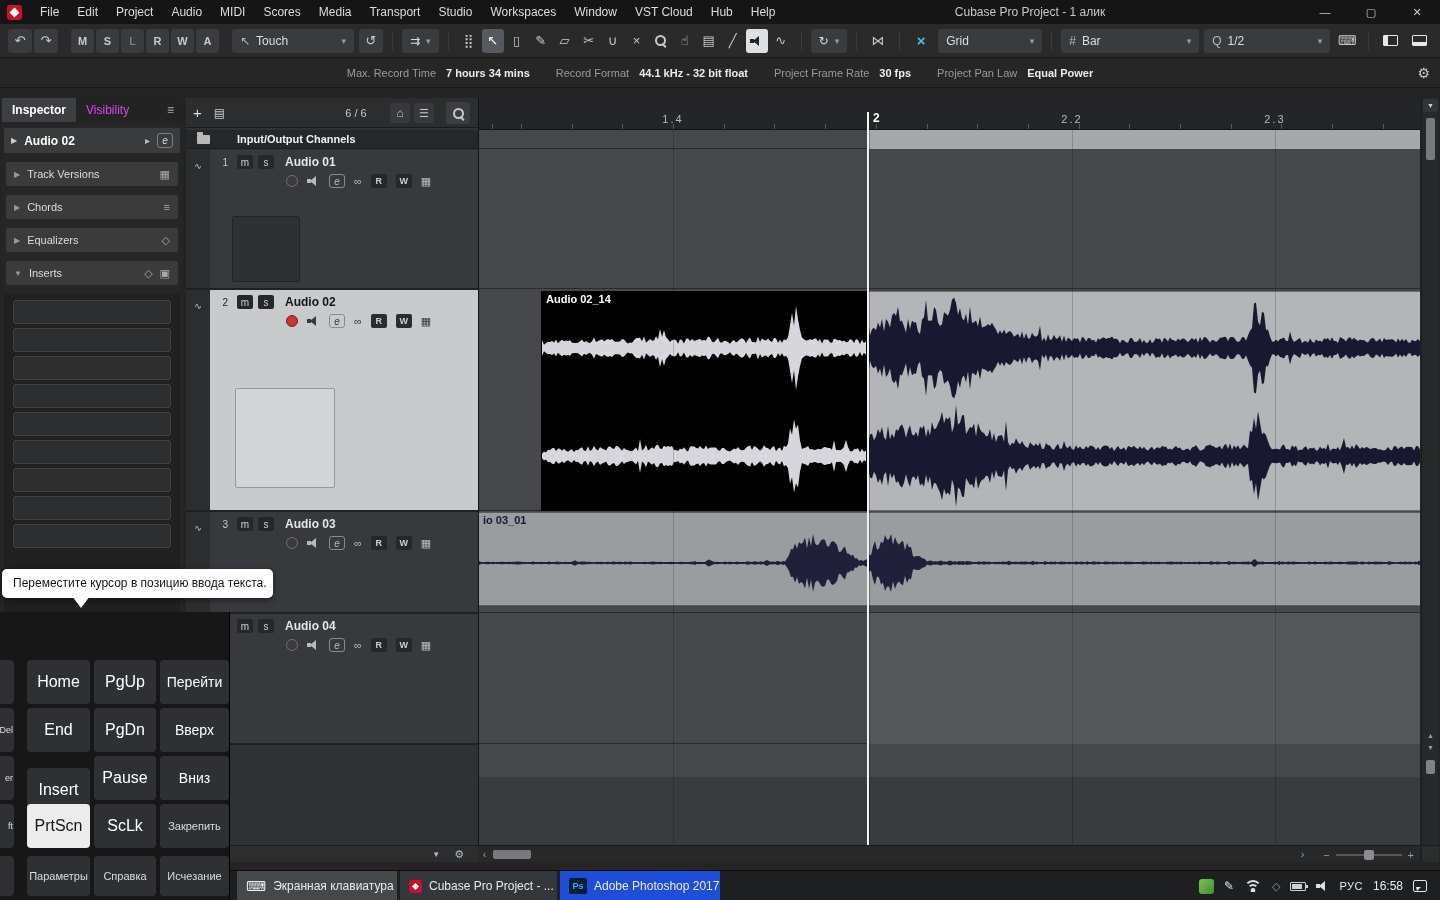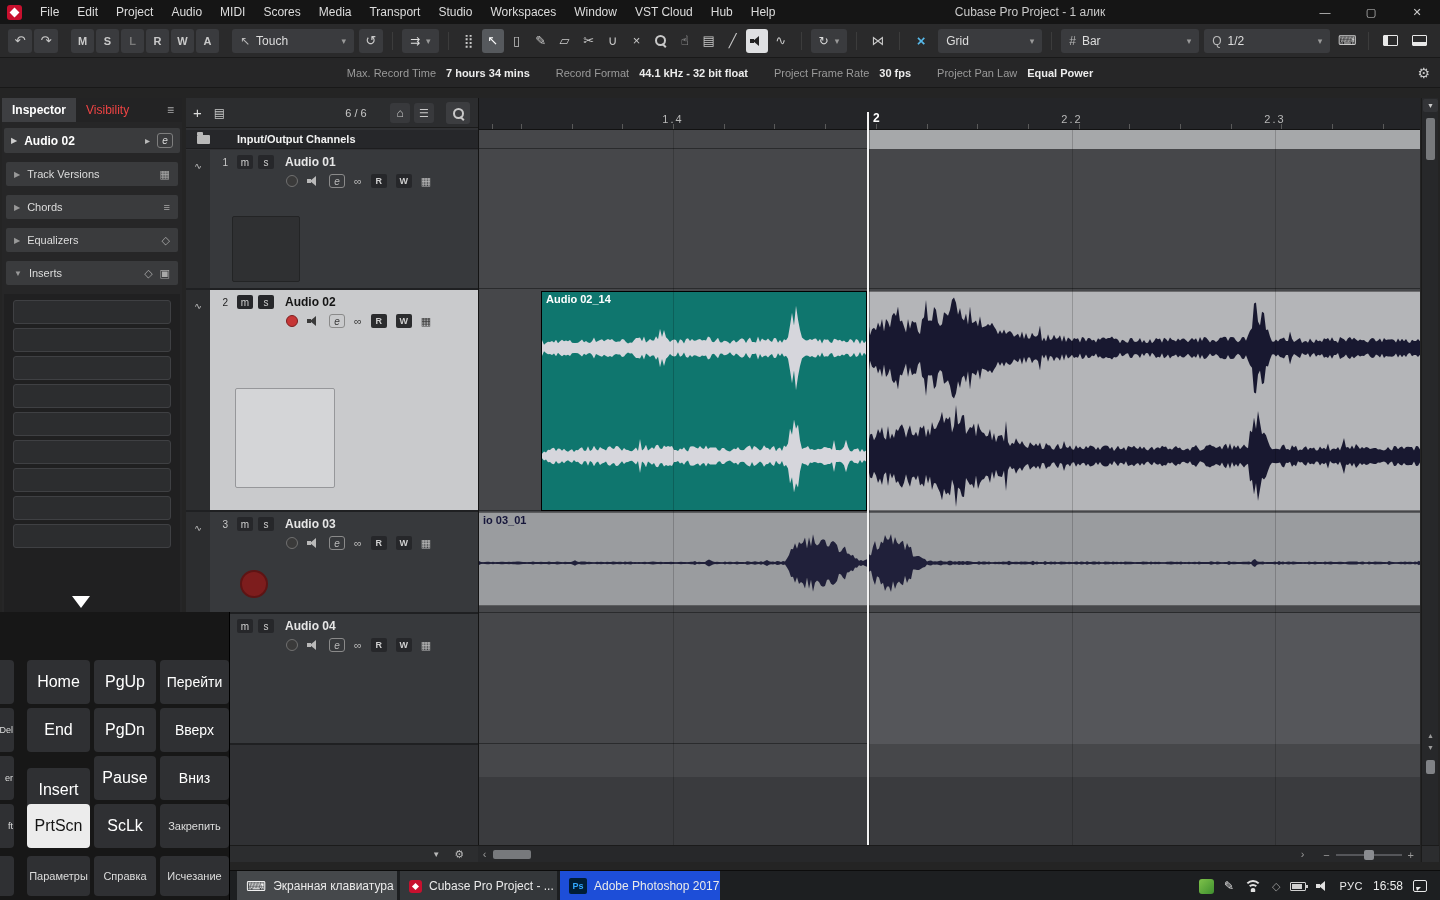--- a/index.html
+++ b/index.html
@@ -55,21 +55,21 @@
 
 .infoline{position:absolute;left:0;top:58px;width:1440px;height:30px;background:#262627;border-bottom:1px solid #181818;display:flex;align-items:center;justify-content:center;gap:26px;z-index:28}
 .info-pair{display:flex;align-items:center;gap:10px;font-size:11px;white-space:nowrap}
 .il-label{color:#9a9a9a}
 .il-value{color:#ececec;font-weight:bold}
 .info-gear{position:absolute;right:10px;top:7px;font-size:14px;color:#c9c9c9}
 
 
 .inspector{position:absolute;left:2px;top:98px;width:180px;height:747px;background:#262627;z-index:5}
 .insp-tabs{position:absolute;left:0;top:0;width:180px;height:24px;display:flex;align-items:center;background:#232324}
-.tab{height:24px;line-height:24px;padding:0 10px;font-size:12px;color:#ef4444}
+.tab{height:24px;line-height:24px;padding:0 10px;font-size:12px;color:#d946ef}
 .tab.sel{background:#3e3f42;color:#fff;font-weight:bold}
 .tab-menu{margin-left:auto;padding-right:8px;color:#aaa;font-size:12px}
 .insp-track{position:absolute;left:2px;top:30px;width:176px;height:25px;background:#3a3b3d;border-radius:2px;display:flex;align-items:center;gap:7px;padding:0 7px}
 .xarrow{color:#cfcfcf;font-size:8px}
 .insp-name{color:#fff;font-size:12px;font-weight:bold;flex:1}
 .mini{color:#bbb;font-size:10px}
 .ebox{width:16px;height:15px;border:1px solid #7e7e7e;border-radius:3px;color:#d9d9d9;font-size:10px;font-style:italic;display:inline-flex;align-items:center;justify-content:center;flex:none}
 .insp-sec{position:absolute;left:4px;width:172px;height:24px;background:#3a3b3d;border-radius:2px;display:flex;align-items:center;gap:7px;padding:0 8px;font-size:11px;color:#ddd}
 .insp-sec .secarrow{color:#999;font-size:8px}
 .insp-sec .secname{flex:1;white-space:nowrap}
@@ -120,21 +120,21 @@
 .ruler .ticks{position:absolute;left:0;bottom:0;width:942px;height:5px;background:repeating-linear-gradient(90deg,#5a5a5a 0 1px,transparent 1px 50.7px);background-position:42px 0}
 .rmark{position:absolute;bottom:4px;transform:translateX(-50%);font-size:11px;color:#b9b9b9;letter-spacing:2px;white-space:nowrap}
 .rmark.major{transform:none;color:#fff;font-weight:bold;font-size:12px;letter-spacing:1px}
 .lanes{position:absolute;left:0;top:32px;width:942px;height:732px}
 .lane{position:absolute;left:0;width:942px;border-bottom:1px solid #2a2b2d}
 .lane-light-right{position:absolute;background:#a6a8aa}
 .lane-dim-right{position:absolute;background:#55565a}
 .below{position:absolute;left:0;top:647px;width:942px;height:85px;background:#3a3b3e}
 .event{position:absolute;border:1px solid rgba(0,0,0,.4);overflow:hidden}
 .event .ename{position:absolute;left:4px;top:1px;font-size:11px;font-weight:bold;z-index:3}
-.ev-dark{background:#0f766e}.ev-dark .ename{color:#fff}
+.ev-dark{background:#000000}.ev-dark .ename{color:#fff}
 .ev-light{background:#b4b5b8}.ev-light .ename{color:#10102a}
 .ev-gray{background:#9a9c9f}.ev-gray .ename{color:#16163a}
 .chline{position:absolute;left:0;width:100%;height:1px;background:rgba(0,0,0,.16)}
 .gridline{position:absolute;top:14px;bottom:0;width:1px;background:rgba(0,0,0,.18);z-index:4}
 .gridline.bar{background:rgba(0,0,0,.28)}
 .cursor{position:absolute;top:14px;bottom:0;width:2px;background:#f2f2f2;z-index:6}
 .event svg{position:absolute;left:0;top:0;z-index:2}
 
 
 .vscroll{position:absolute;left:1421px;top:98px;width:17px;height:764px;background:#27282a;border-left:1px solid #1b1b1b;z-index:4}
@@ -552,20 +552,21 @@
     <div class="hs-zoom">
       <span>−</span>
       <span class="hs-ztrack">
           <span class="hs-zthumb"></span>
         </span>
       <span>+</span>
     </div>
   </div>
 
   <div class="reddot"></div>
+  <div class="tooltip">Переместите курсор в позицию ввода текста.</div>
   <div class="tooltip-tail"></div>
 
   <div class="osk">
     <div class="okey edge" style="top:48px"></div>
     <div class="okey c1" style="top:48px">Home</div>
     <div class="okey c2" style="top:48px">PgUp</div>
     <div class="okey c3 nav" style="top:48px">Перейти</div>
 
     <div class="okey edge" style="top:96px">Del</div>
     <div class="okey c1" style="top:96px">End</div>

